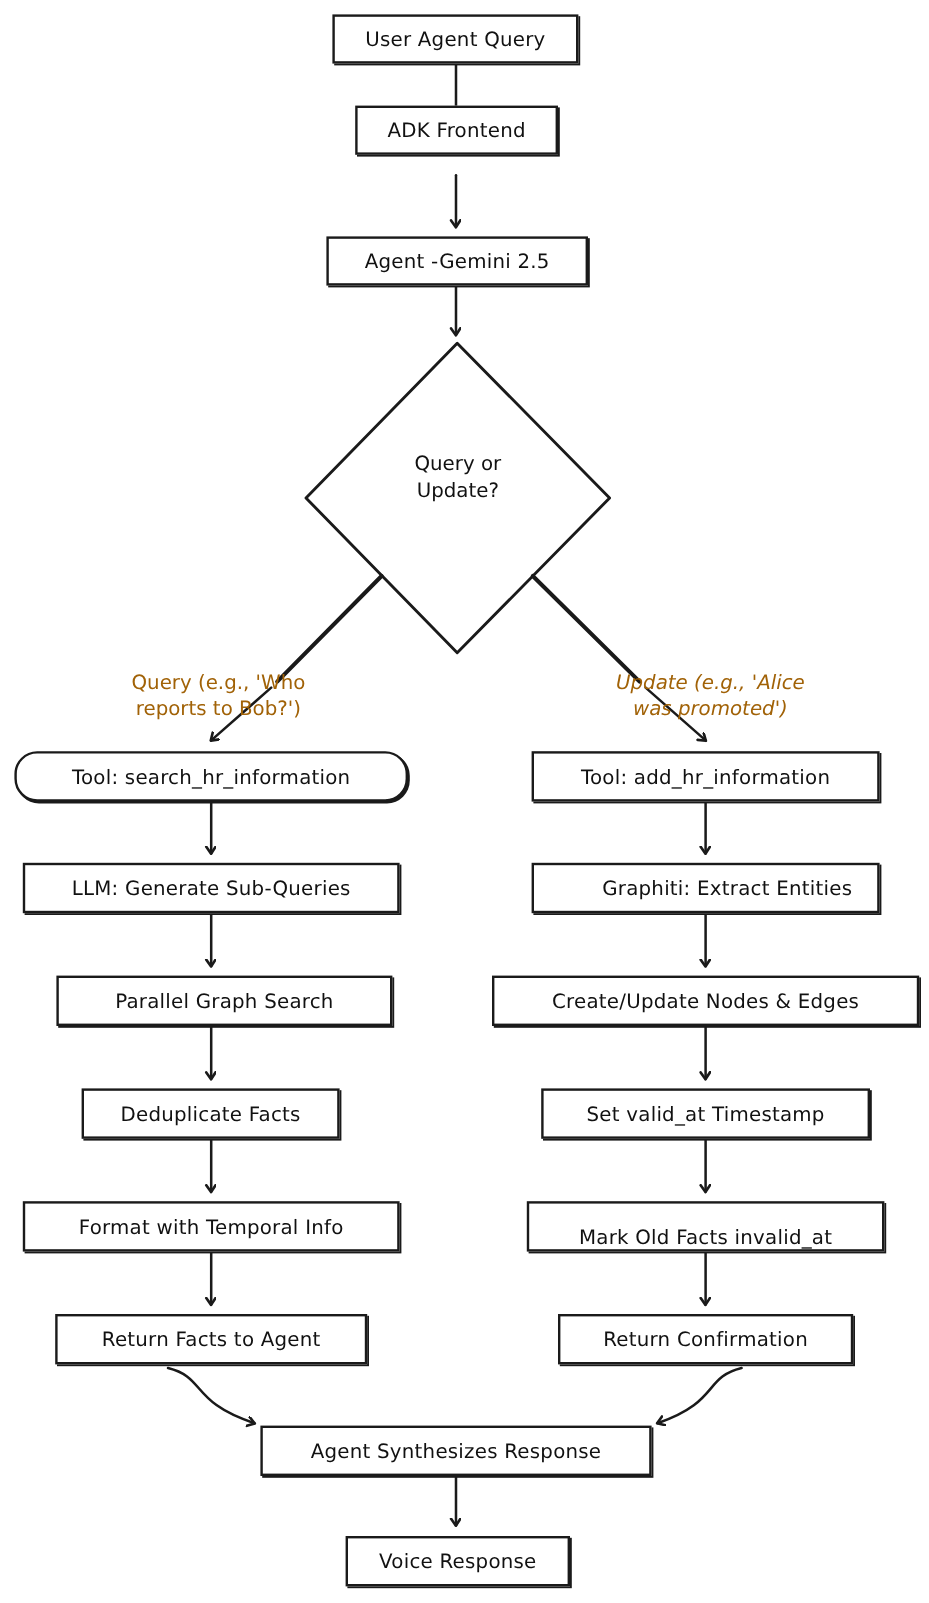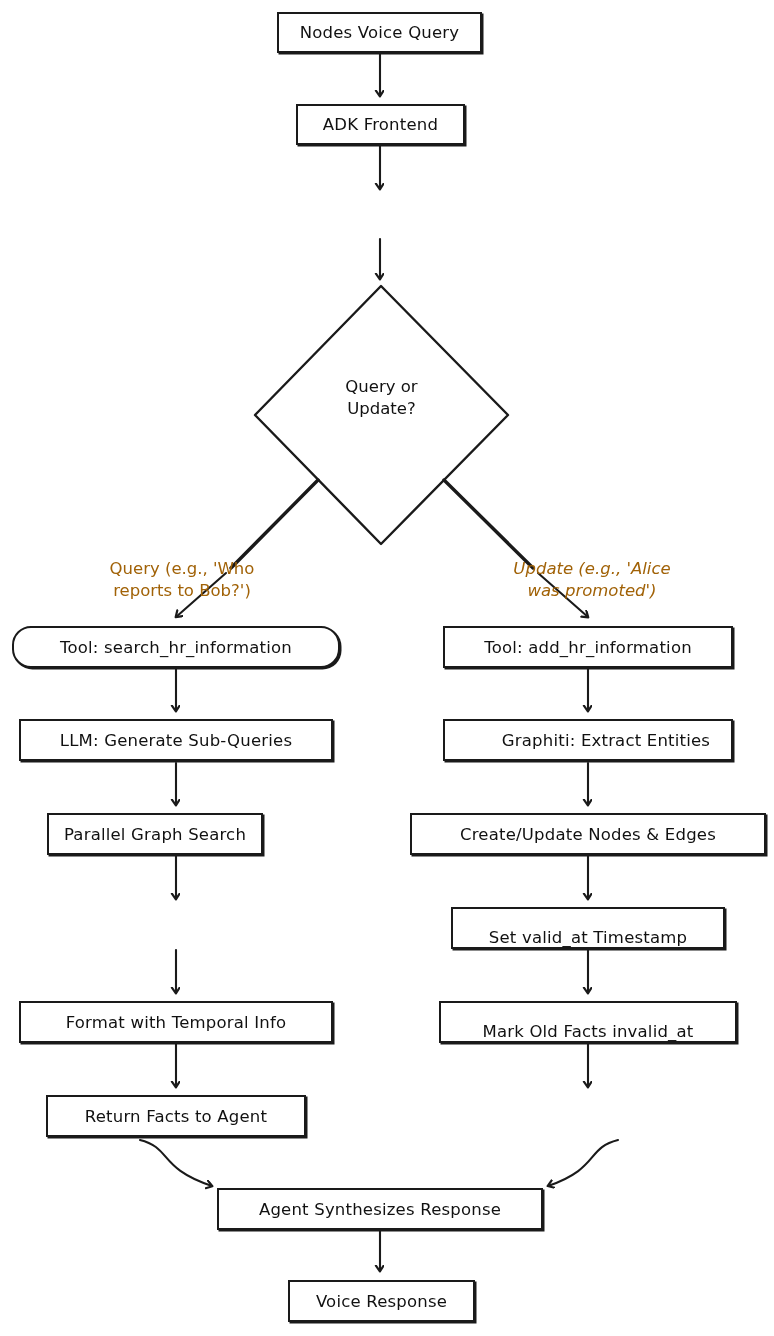--- a/index.html
+++ b/index.html
@@ -106,51 +106,57 @@
       <path d="M318,480 L231,568"></path>
       <path d="M444,480 L533,568"></path>
     </g>
     <g fill="none" stroke="#1a1a1a" stroke-width="2.1" stroke-linecap="round" marker-end="url(#arrowhead)">
       <path d="M226,573 L176,617"></path>
       <path d="M538,573 L588,617"></path>
     </g>
   </svg>
 
   <div class="node-box" style="left:277px; top:12px; width:205px; height:41px;">
-    <span>Nodes Voice Query</span>
+    <span>User Agent Query</span>
   </div>
 
-  <div class="node-box" style="left:296px; top:104px; width:169px; height:41px;">
+  <div class="node-box" style="left:296px; top:88px; width:169px; height:41px;">
     <span>ADK Frontend</span>
   </div>
 
+  <div class="node-box" style="left:272px; top:197px; width:218px; height:41px;">
+    <span>Agent -Gemini 2.5</span>
+  </div>
 
   <div class="decision-diamond" style="left:255px; top:286px; width:253px; height:258px;">
     <div class="decision-label" style="top:112px;">Update?</div>
     <div class="decision-label" style="top:90px;">Query or</div>
   </div>
 
   <div class="edge-label" style="left:72px; top:558px; width:220px;">Query (e.g., 'Who
 reports to Bob?')</div>
 
   <div class="edge-label" style="left:482px; top:558px; width:220px;font-style:italic;">Update (e.g., 'Alice
 was promoted')</div>
 
   <div class="node-box" style="left:12px; top:626px; width:328px; height:42px;border-radius:19px;">
     <span>Tool: search_hr_information</span>
   </div>
 
   <div class="node-box" style="left:19px; top:719px; width:314px; height:42px;">
     <span>LLM: Generate Sub-Queries</span>
   </div>
 
-  <div class="node-box" style="left:47px; top:813px; width:216px; height:42px;">
+  <div class="node-box" style="left:47px; top:813px; width:280px; height:42px;">
     <span>Parallel Graph Search</span>
   </div>
 
+  <div class="node-box" style="left:68px; top:907px; width:215px; height:42px;">
+    <span>Deduplicate Facts</span>
+  </div>
 
   <div class="node-box" style="left:19px; top:1001px; width:314px; height:42px;">
     <span>Format with Temporal Info</span>
   </div>
 
   <div class="node-box" style="left:46px; top:1095px; width:260px; height:42px;">
     <span>Return Facts to Agent</span>
   </div>
 
   <div class="node-box" style="left:443px; top:626px; width:290px; height:42px;">
@@ -158,28 +164,31 @@
   </div>
 
   <div class="node-box" style="left:443px; top:719px; width:290px; height:42px;padding-left:36px;">
     <span>Graphiti: Extract Entities</span>
   </div>
 
   <div class="node-box" style="left:410px; top:813px; width:356px; height:42px;">
     <span>Create/Update Nodes &amp; Edges</span>
   </div>
 
-  <div class="node-box" style="left:451px; top:907px; width:274px; height:42px;align-items:flex-end;">
+  <div class="node-box" style="left:451px; top:907px; width:274px; height:42px;">
     <span>Set valid_at Timestamp</span>
   </div>
 
   <div class="node-box" style="left:439px; top:1001px; width:298px; height:42px;align-items:flex-end;">
     <span>Mark Old Facts invalid_at</span>
   </div>
 
+  <div class="node-box" style="left:465px; top:1095px; width:246px; height:42px;">
+    <span>Return Confirmation</span>
+  </div>
 
   <div class="node-box" style="left:217px; top:1188px; width:326px; height:42px;">
     <span>Agent Synthesizes Response</span>
   </div>
 
   <div class="node-box" style="left:288px; top:1280px; width:187px; height:42px;">
     <span>Voice Response</span>
   </div>
 
 </div>

